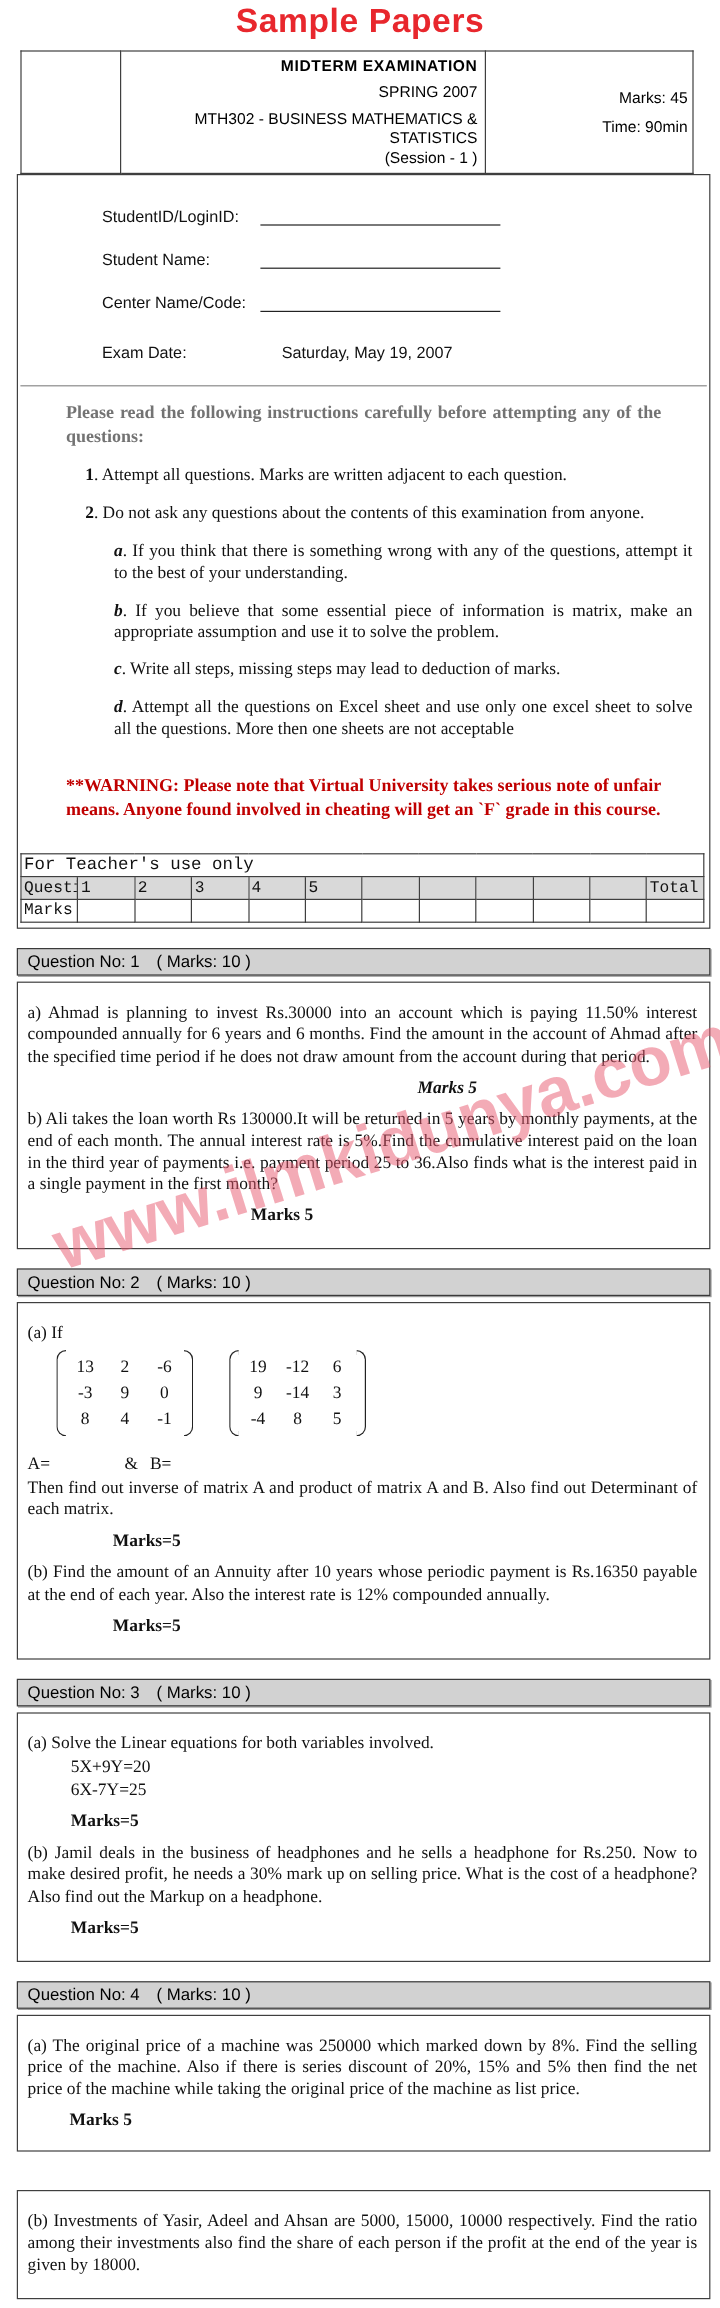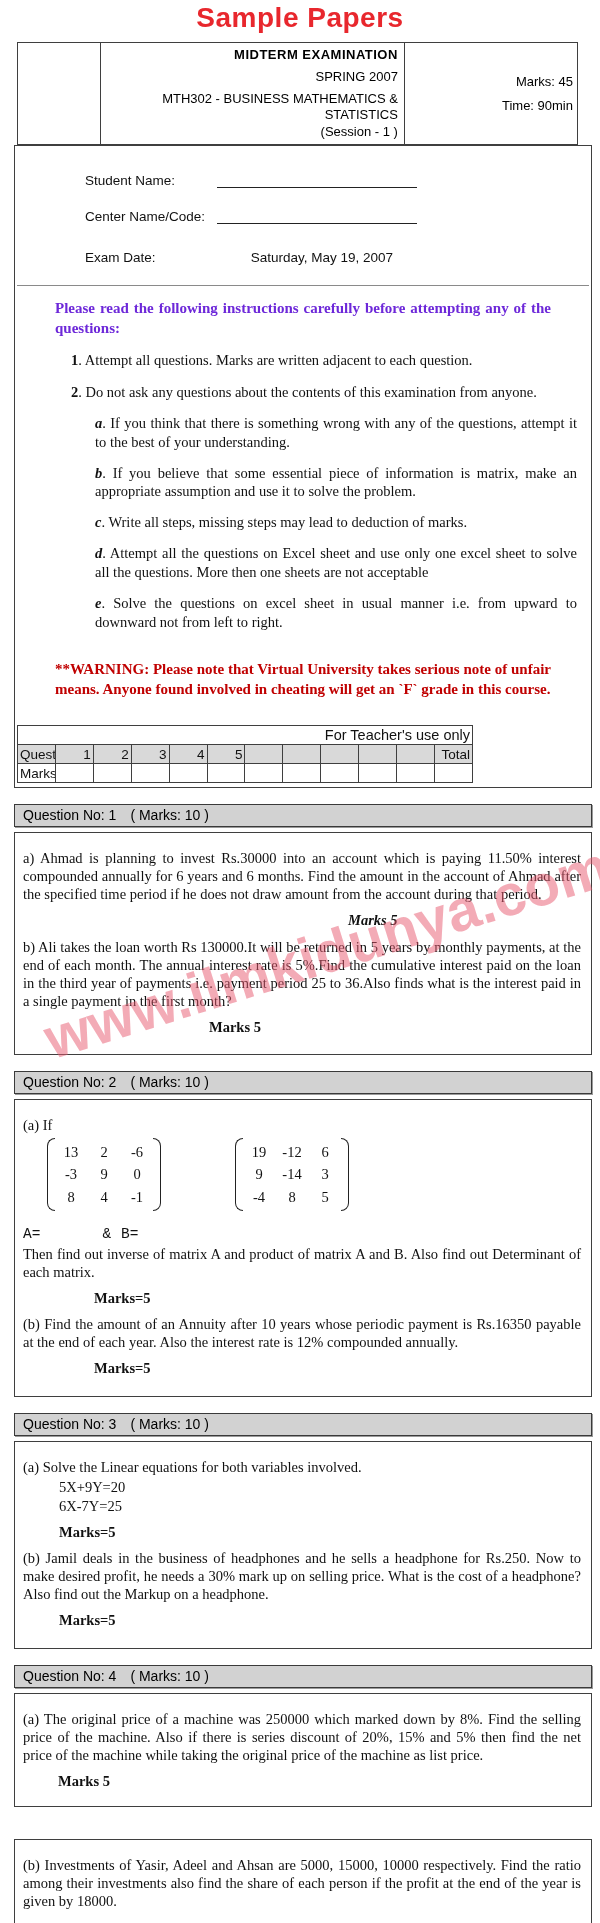--- a/index.html
+++ b/index.html
@@ -30,39 +30,39 @@
   .info-box {
     margin-left:14px; width:578px; border:1px solid #3f3f3f;
     box-sizing:border-box; padding:26px 0 2px 0;
   }
   .field-row { margin:0 0 16px 70px; height:20px;
     font-family:"Liberation Sans", sans-serif; font-size:13.5px; }
   .field-label { display:inline-block; width:128px; }
   .field-line { display:inline-block; width:200px; height:15px;
     border-bottom:1px solid #222; vertical-align:bottom; }
   .exam-row { margin:22px 0 0 70px; font-family:"Liberation Sans", sans-serif; font-size:13.5px; }
-  .exam-value { margin-left:34px; }
+  .exam-value { margin-left:18px; }
   .sep-line { margin:20px 2px 0 2px; border:0; border-top:1px solid #8a8a8a; }
   .instr-heading {
-    margin:12px 40px 0 40px; color:#6d28d9; font-weight:bold;
+    margin:12px 40px 0 40px; color:#737373; font-weight:bold;
     font-size:15px; text-align:justify; line-height:1.35;
   }
   .num-item { margin:13px 10px 0 8px; font-size:14.5px; line-height:1.3; text-align:justify; }
   .num-item .marker { font-weight:bold; }
   .num-item-indent { text-indent:48px; }
   .let-item { margin:12px 14px 0 80px; font-size:14.5px; line-height:1.3; text-align:justify; }
   .let-item .marker { font-weight:bold; font-style:italic; }
   .warning {
     margin:27px 40px 0 40px; color:#c00000; font-weight:bold;
     font-size:15px; text-align:justify; line-height:1.35;
   }
   
   .teacher-table {
-    margin:26px 0 2px 2px; width:456px; border-collapse:collapse; table-layout:fixed;
-    font-family:Liberation Sans, sans-serif; font-size:13.5px; text-align:right;
+    margin:26px 0 2px 2px; width:570px; border-collapse:collapse; table-layout:fixed;
+    font-family:Liberation Mono, monospace; font-size:13.5px; text-align:left;
   }
   .teacher-table td { border:1px solid #3f3f3f; height:16px; padding:1px 2px; overflow:hidden; }
   .teacher-table .caption-cell { background:#ffffff; font-size:14.5px; }
   .teacher-table .q-row td { background:#d9d9d9; }
   .teacher-table .m-row td { background:#ffffff; }
   .col-label { width:64px; } .col-num { width:37px; } .col-empty { width:45px; } .col-total { width:52px; }
   
   .q-bar {
     margin:16px 4px 5px 14px; width:578px; box-sizing:border-box;
     background:#d2d2d2; border:1px solid #3a3a3a; padding:2px 0 3px 8px;
@@ -78,35 +78,35 @@
   .q-box p { margin:8px 0; text-align:justify; }
   .marks-line { font-weight:bold; margin:16px 0; text-align:left !important; }
   .italic { font-style:italic; }
   .ind-325 { text-indent:325px; }
   .ind-186 { text-indent:186px; }
   .ind-71  { text-indent:71px; }
   .ind-36  { text-indent:36px; }
   .ind-35  { text-indent:35px; }
   .eq-line { margin:1px 0 1px 36px !important; text-align:center; }
   
-  .matrix-row { display:flex; gap:74px; margin:4px 0 6px 24px; }
+  .matrix-row { display:flex; gap:30px; margin:4px 0 6px 24px; }
   .matrix {
     position:relative; display:inline-grid; grid-template-columns:repeat(3,auto);
     column-gap:13px; row-gap:4px; padding:5px 14px; font-size:14.5px;
   }
   .matrix span { min-width:20px; text-align:center; }
   .matrix::before {
     content:''; position:absolute; top:0; bottom:0; left:0; width:7px;
     border:1px solid #222; border-right:0; border-radius:10px 0 0 10px;
   }
   .matrix::after {
     content:''; position:absolute; top:0; bottom:0; right:0; width:7px;
     border:1px solid #222; border-left:0; border-radius:0 10px 10px 0;
   }
-  .ab-line { margin:14px 0 2px 0 !important; text-align:center;font-family:Liberation Mono, monospace; }
+  .ab-line { margin:14px 0 2px 0 !important; text-align:center; }
   .ab-line .amp { margin:0 10px 0 62px; }
   
   .watermark {
     position:absolute; left:55px; top:1010px; z-index:5; pointer-events:none;
     font-family:"Liberation Sans", sans-serif; font-weight:bold; font-size:58px;
     color:#e85a70; opacity:0.5; white-space:nowrap;
     transform:rotate(-17.4deg); transform-origin:left bottom; line-height:1;
   }
   .gap-q4 { height:32px; }
 </style>
@@ -132,20 +132,24 @@
       <td class="hdr-right-cell">
         <div class="hdr-marks">Marks: 45</div>
         <div>Time: 90min</div>
       </td>
     </tr>
   </tbody>
     </table>
 
   <div class="info-box">
     <div class="field-row">
+      <span class="field-label">StudentID/LoginID:</span>
+      <span class="field-line"></span>
+    </div>
+    <div class="field-row">
       <span class="field-label">Student Name:</span>
       <span class="field-line"></span>
     </div>
     <div class="field-row">
       <span class="field-label">Center Name/Code:</span>
       <span class="field-line"></span>
     </div>
     <div class="exam-row">
       <span class="field-label">Exam Date:</span>
       <span class="exam-value">Saturday, May 19, 2007</span>
@@ -155,21 +159,20 @@
 
     <div class="instr-heading">Please read the following instructions carefully before attempting any of the questions:</div>
 
     <p class="num-item num-item-indent"><span class="marker">1</span><span>.  Attempt all questions. Marks are written adjacent to each question.</span></p>
     <p class="num-item num-item-indent"><span class="marker">2</span><span>.  Do not ask any questions about the contents of this examination from anyone.</span></p>
 
     <p class="let-item"><span class="marker">a</span><span>.   If you think that there is something wrong with any of the questions, attempt it to the best of your understanding.</span></p>
     <p class="let-item"><span class="marker">b</span><span>.   If you believe that some essential piece of information is matrix, make an appropriate assumption and use it to solve the problem.</span></p>
     <p class="let-item"><span class="marker">c</span><span>.   Write all steps, missing steps may lead to deduction of marks.</span></p>
     <p class="let-item"><span class="marker">d</span><span>.  Attempt all the questions on Excel sheet and use only one excel sheet to solve all the questions. More then one sheets are not acceptable</span></p>
-    <p class="let-item"><span class="marker">e</span><span>.  Solve the questions on excel sheet in usual manner i.e. from upward to downward not from left to right.</span></p>
 
     <div class="warning">**WARNING: Please note that Virtual University takes serious note of unfair means. Anyone found involved in cheating will get an `F` grade in this course.</div>
 
     <table class="teacher-table">
       <tbody>
           <tr>
         <td class="caption-cell" colspan="12">For Teacher's use only</td>
       </tr>
       <tr class="q-row">
         <td class="col-label">Question</td>

